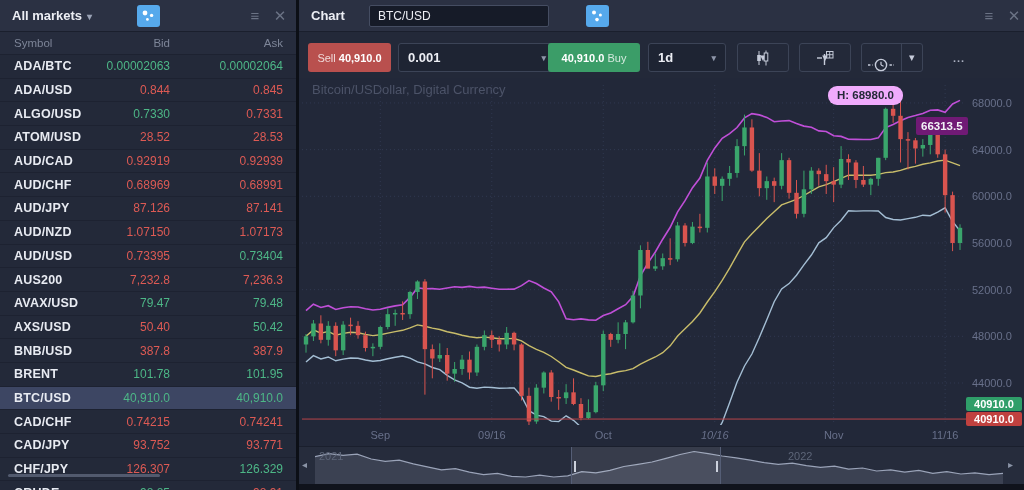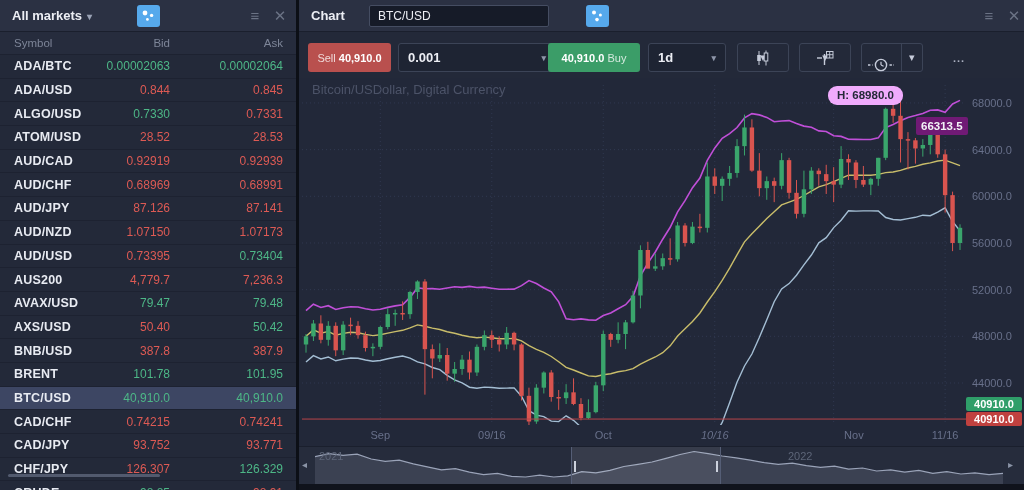--- a/index.html
+++ b/index.html
@@ -134,21 +134,21 @@
         <span class="wl-bid down">1.07150</span>
         <span class="wl-ask down">1.07173</span>
       </div>
       <div class="wl-row">
         <span class="wl-sym">AUD/USD</span>
         <span class="wl-bid down">0.73395</span>
         <span class="wl-ask up">0.73404</span>
       </div>
       <div class="wl-row">
         <span class="wl-sym">AUS200</span>
-        <span class="wl-bid down">4,779.7</span>
+        <span class="wl-bid down">7,232.8</span>
         <span class="wl-ask down">7,236.3</span>
       </div>
       <div class="wl-row">
         <span class="wl-sym">AVAX/USD</span>
         <span class="wl-bid up">79.47</span>
         <span class="wl-ask up">79.48</span>
       </div>
       <div class="wl-row">
         <span class="wl-sym">AXS/USD</span>
         <span class="wl-bid down">50.40</span>
@@ -465,21 +465,21 @@
         <div class="ylab" style="top: 158.982px;">56000.0</div>
         <div class="ylab" style="top: 205.653px;">52000.0</div>
         <div class="ylab" style="top: 252.325px;">48000.0</div>
         <div class="ylab" style="top: 298.996px;">44000.0</div>
       </div>
     <div id="xlabs">
         <div class="xlab" style="left: 51.3182px;">Sep</div>
         <div class="xlab" style="left: 162.795px;">09/16</div>
         <div class="xlab" style="left: 274.273px;">Oct</div>
         <div class="xlab" style="left: 385.75px; font-style: italic;">10/16</div>
-        <div class="xlab" style="left: 504.659px; text-align: right;">Nov</div>
+        <div class="xlab" style="left: 504.659px;">Nov</div>
         <div class="xlab" style="left: 616.136px;">11/16</div>
       </div>
     <div id="htip">H: 68980.0</div>
     <div id="plabel">66313.5</div>
     <div class="ptag" style="top:319px;background:#2f9e69">40910.0</div>
     <div class="ptag" style="top:334px;background:#c0413f">40910.0</div>
   </div>
 
   <div id="navigator">
     <div class="navarrow" style="left:3px">◂</div>

